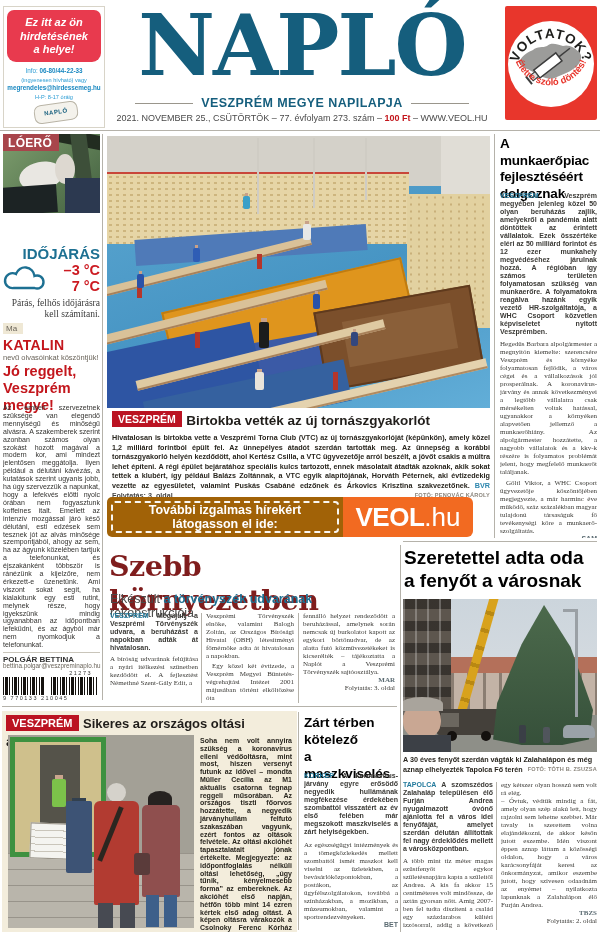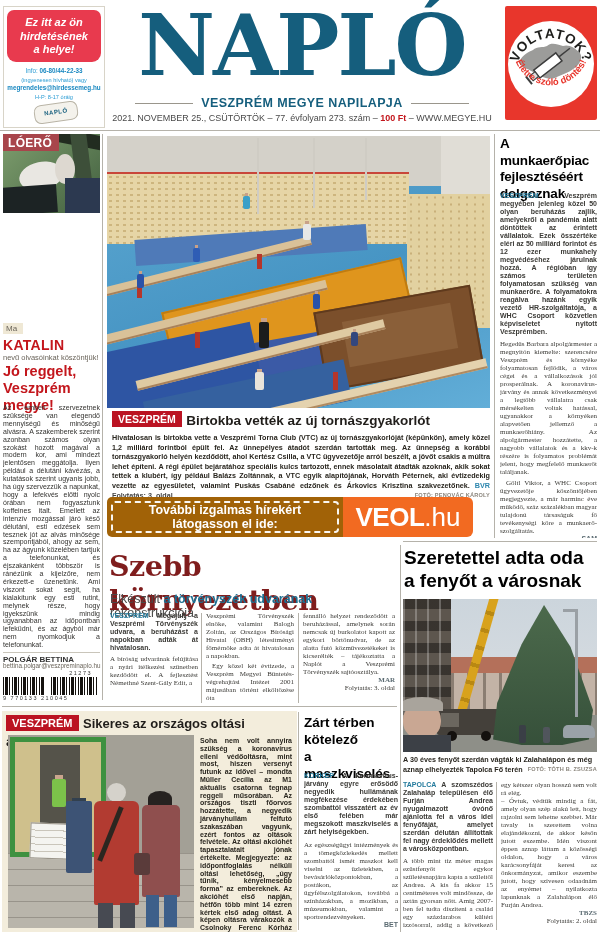--- a/index.html
+++ b/index.html
@@ -95,21 +95,21 @@
     <div class="ln"></div>
   </div>
 
   <div class="abs dateline">
     <span>2021. NOVEMBER 25., CSÜTÖRTÖK</span>
     <span>–</span>
     <span>77. évfolyam 273. szám</span>
     <span>–</span>
     <b>100 Ft</b>
     <span>–</span>
-    <span>WWW.MEGYE.HU</span>
+    <span>WWW.VEOL.HU</span>
   </div>
 
   <div class="abs" style="left:505px;top:6px;width:92px;height:114px;">
     <svg width="92" height="114" viewBox="0 0 92 114">
       <rect x="0" y="0" width="92" height="114" rx="2" fill="#e8362c"></rect>
       <circle cx="46" cy="58" r="43" fill="#ffffff"></circle>
       <defs>
         <path id="arcTop" d="M 12,66 A 34,34 0 1 1 80,66"></path>
         <path id="arcBot" d="M 9,50 A 38,38 0 0 0 83,50"></path>
       </defs>
@@ -134,20 +134,29 @@
   <div class="abs ph" style="left:3px;top:134px;width:97px;height:79px;background:linear-gradient(135deg,#7e9e6e,#42603f);">
     <div style="left:-12px;top:-6px;width:135px;height:14px;background:#222c20;transform:rotate(11deg);"></div>
     <div style="left:72px;top:-4px;width:16px;height:86px;background:#3d4f39;transform:rotate(-7deg);"></div>
     <div style="left:16px;top:28px;width:44px;height:28px;background:#e9e7e2;border-radius:50%;transform:rotate(-12deg);"></div>
     <div style="left:52px;top:20px;width:20px;height:30px;background:#ddd8d0;border-radius:50%;"></div>
     <div style="left:-4px;top:52px;width:58px;height:28px;background:#1c2324;transform:rotate(-4deg);"></div>
     <div style="left:62px;top:44px;width:35px;height:35px;background:#2c3950;"></div>
   </div>
   <div class="abs sectag" style="left:3px;top:134px;">LÓERŐ</div>
 
+  <div class="abs" style="left:3px;top:245px;width:97px;">
+    <div class="wtitle">IDŐJÁRÁS</div>
+    <svg class="abs" style="left:0;top:18px;" width="42" height="30" viewBox="0 0 42 30">
+      <path d="M11,25 a7.5,7.5 0 1 1 2,-14 a9.5,9.5 0 0 1 18.5,2 a6.5,6.5 0 1 1 0,12 z" fill="none" stroke="#1d7092" stroke-width="2.4"></path>
+    </svg>
+    <div class="wtemp">–3 °C</div>
+    <div class="wtemp">7 °C</div>
+    <div class="wdesc serif" style="margin-top:4px;">Párás, felhős időjárásra kell számítani.</div>
+  </div>
 
   <div class="abs" style="left:3px;top:317px;width:97px;">
     <div class="matab">Ma</div>
     <div class="kat" style="margin-top:2px;">KATALIN</div>
     <div class="katsub">nevű olvasóinkat köszöntjük!</div>
   </div>
 
   <div class="abs greet" style="left:3px;top:363px;width:97px;">Jó reggelt,
 Veszprém megye!</div>
   <div class="abs lbody just" style="left:3px;top:404px;width:97px;height:246px;overflow:hidden;">Az emberi szervezetnek szüksége van elegendő mennyiségű és minőségű alvásra. A szakemberek szerint azonban számos olyan szokást hozott magával a modern kor, ami mindezt jelentősen meggátolja. Ilyen például a délutáni kávézás, a kutatások szerint ugyanis jobb, ha úgy szervezzük a napunkat, hogy a lefekvés előtti nyolc órában nem fogyasztunk koffeines italt. Emellett az intenzív mozgással járó késő délutáni, esti edzések sem tesznek jót az alvás minősége szempontjából, ahogy az sem, ha az ágyunk közelében tartjuk a telefonunkat, és éjszakánként többször is ránézünk a kijelzőre, nem érkezett-e üzenetünk. Ami viszont sokat segít, ha kialakítunk egy esti rutint, melynek része, hogy igyekszünk mindig ugyanabban az időpontban lefeküdni, és az ágyból már nem nyomkodjuk a telefonunkat.</div>

